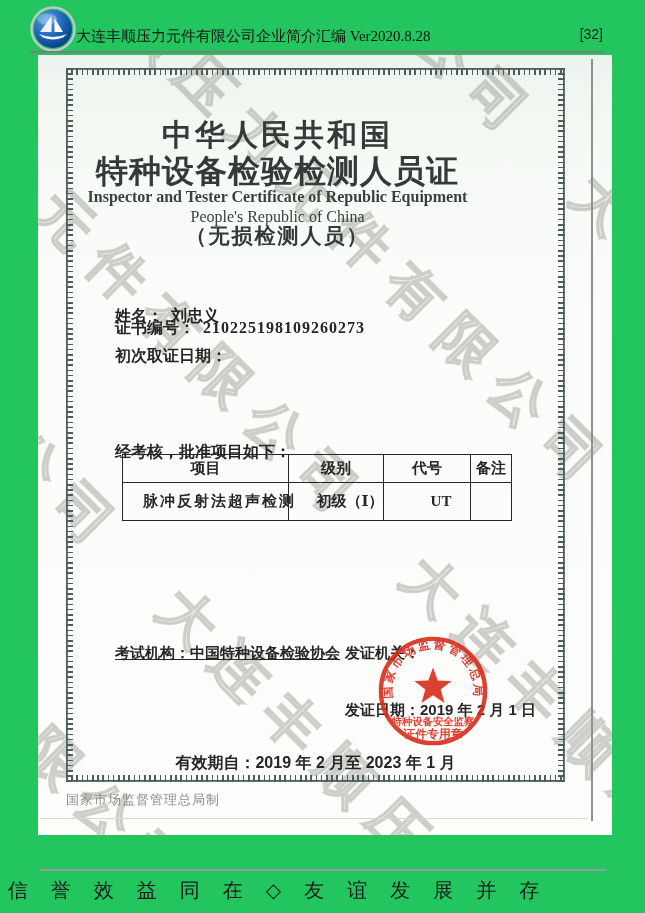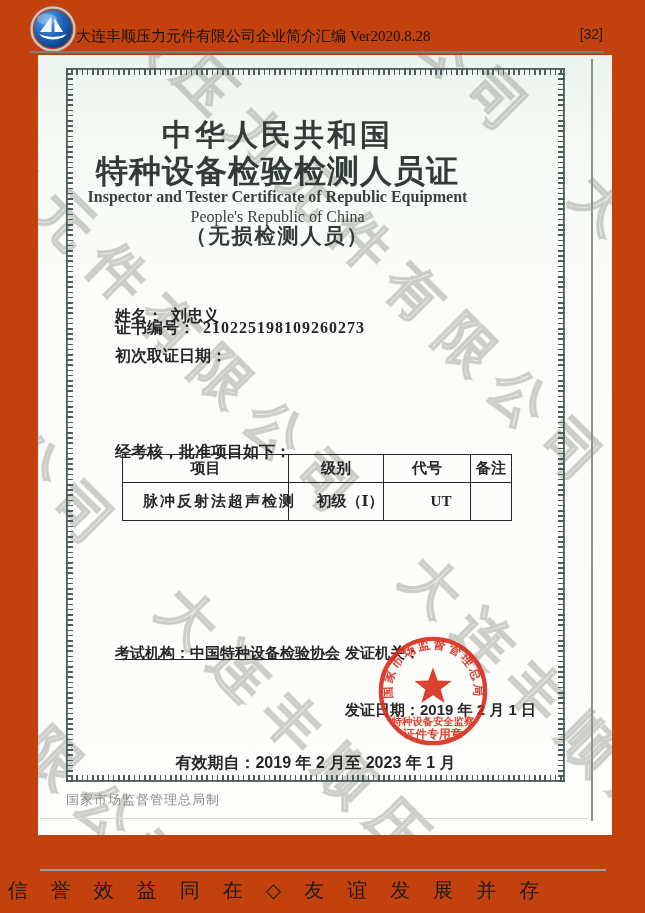--- a/index.html
+++ b/index.html
@@ -1,16 +1,16 @@
 <!DOCTYPE html>
 <html><head>
 <meta charset="utf-8">
 <style>
   html,body{margin:0;padding:0;background:#fff;}
-  .page{position:relative;width:645px;height:913px;background:#c2410c;
+  .page{position:relative;width:645px;height:913px;background:#22c55e;
         font-family:"Liberation Serif","DejaVu Serif",serif;color:#222;overflow:hidden;}
 
   
   .hdr-logo{position:absolute;left:30px;top:6px;width:46px;height:46px;}
   .hdr-title{position:absolute;left:76px;top:27px;font-size:15px;color:#141414;white-space:nowrap;}
   .hdr-page{position:absolute;right:42px;top:26px;font-size:14px;color:#222;
             font-family:"Liberation Sans","DejaVu Sans",sans-serif;}
   .hdr-rule{position:absolute;left:30px;top:51px;width:574px;height:2px;background:#7d7d7d;}
 
   

